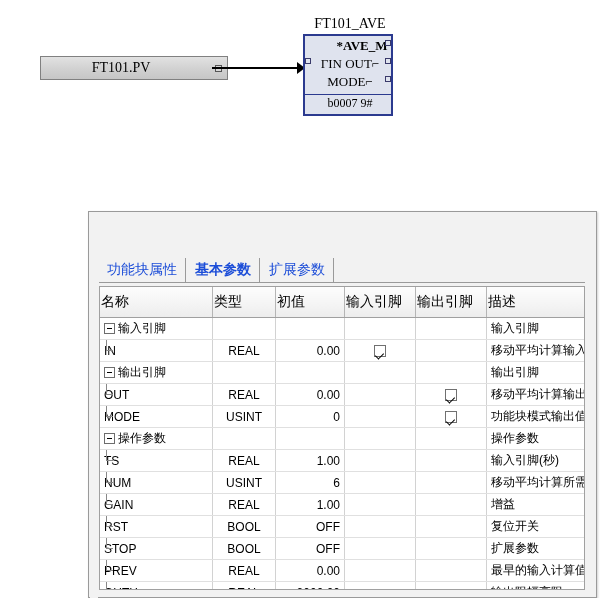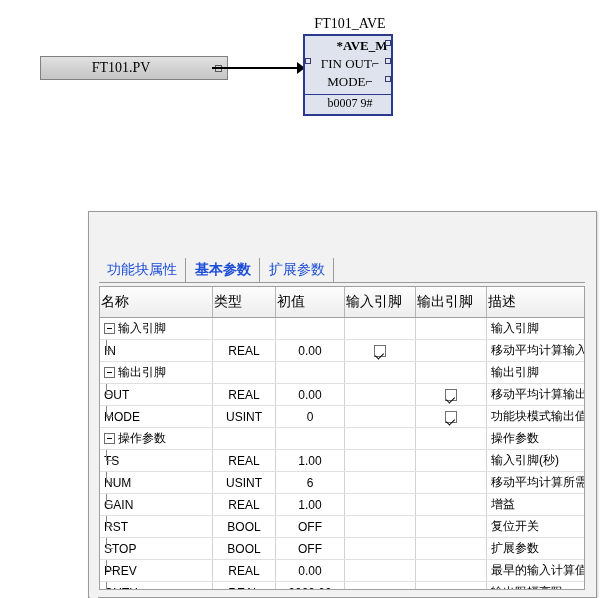--- a/index.html
+++ b/index.html
@@ -237,21 +237,21 @@
     border-bottom: 1px solid #e0e0e0;
     font-size: 12px;
     color: #000;
     padding: 0 4px;
     overflow: hidden;
     white-space: nowrap;
     vertical-align: middle;
   }
   .c-name  { width: 110px; }
   .c-type  { width: 60px;  text-align: center; }
-  .c-init  { width: 66px;  text-align: center; }
+  .c-init  { width: 66px;  text-align: right; }
   .c-inpin { width: 68px;  text-align: center; }
   .c-outpin{ width: 68px;  text-align: center; }
   .c-desc  { width: 112px; }
 
   .group-cell {
     font-size: 12px;
     color: #000;
   }
   .tree-box {
     display: inline-block;

